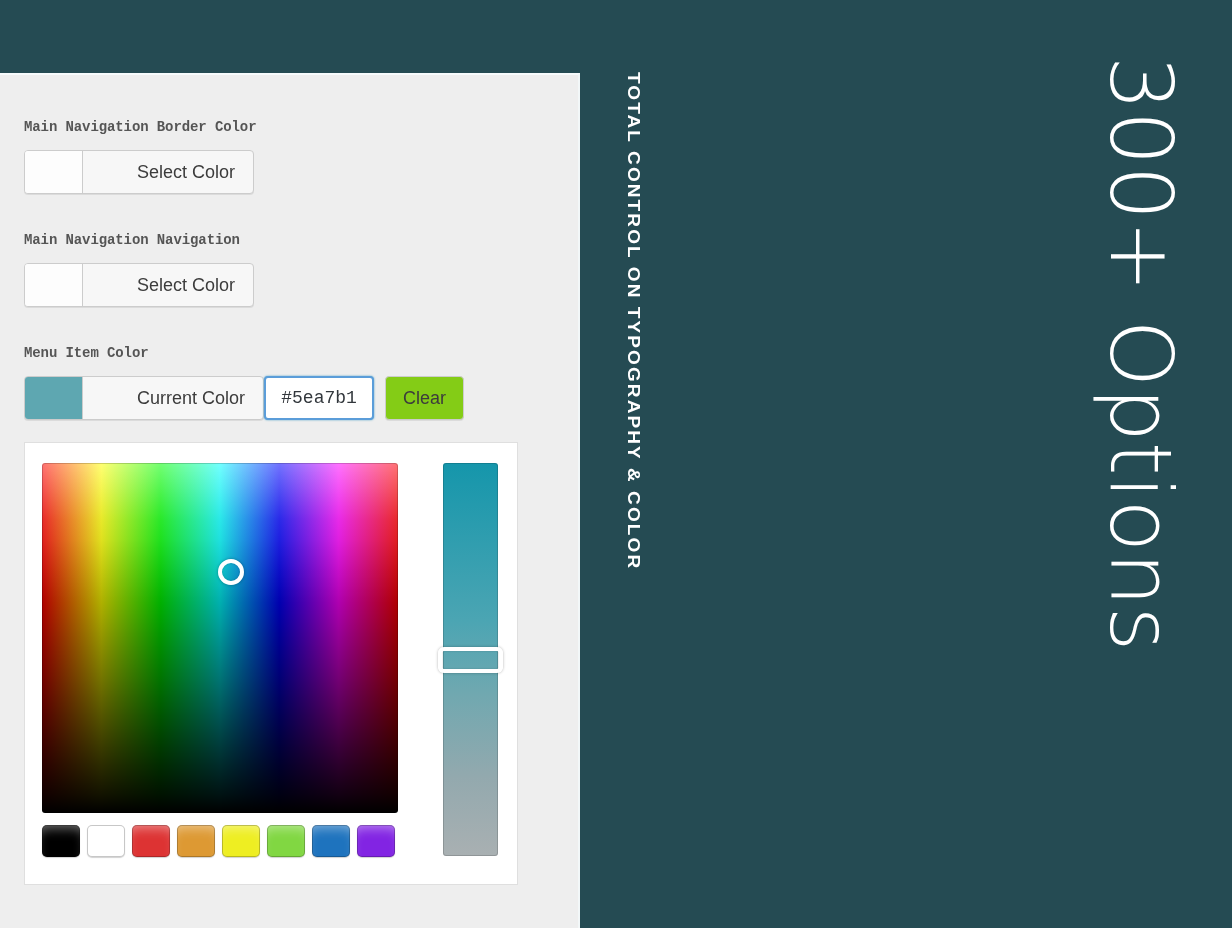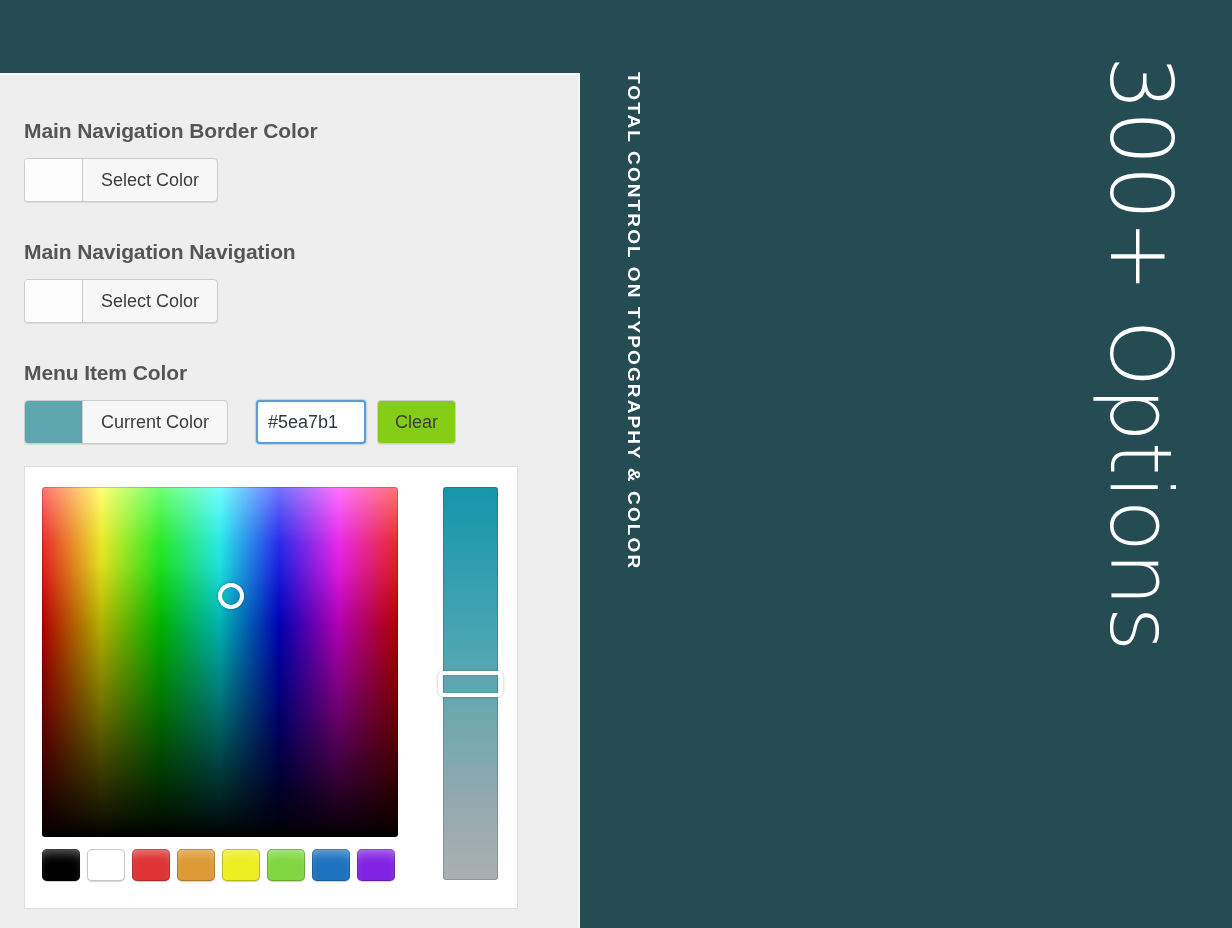--- a/index.html
+++ b/index.html
@@ -26,26 +26,27 @@
     background: #eeeeee;
     border-top: 2px solid #f7fbfc;
     border-right: 2px solid #f2f7f8;
     box-sizing: border-box;
     padding: 0;
   }
 
   .field-group { padding: 0 24px; }
 
   .field-label {
-    font-size: 21px;
+    font-size: 14px;
     font-weight: bold;
     color: #555555;
     letter-spacing: -0.1px;
     margin: 0;
     padding-top: 0;
+    font-family: Liberation Mono, monospace;
   }
 
   #group-border-color { padding-top: 44px; }
   #group-background   { padding-top: 38px; }
   #group-menu-item    { padding-top: 38px; }
 
   
   .color-row {
     display: flex;
     align-items: flex-start;
@@ -55,20 +56,21 @@
   .wp-color-button {
     display: inline-flex;
     align-items: stretch;
     height: 44px;
     border: 1px solid #cccccc;
     border-radius: 4px;
     background: #f7f7f7;
     box-shadow: 0 1px 0 rgba(0,0,0,0.08);
     overflow: hidden;
     box-sizing: border-box;
+    gap: 36px;
   }
 
   .color-swatch {
     width: 58px;
     border-right: 1px solid #cccccc;
     background: #fdfdfd;
     box-sizing: border-box;
   }
   .color-swatch.filled { background: #5ea7b1; }
 
@@ -77,31 +79,32 @@
     align-items: center;
     padding: 0 18px;
     font-size: 18px;
     color: #3c3c3c;
     white-space: nowrap;
   }
 
   .hex-input {
     width: 110px;
     height: 44px;
-    margin-left: 28px;
+    margin-left: 0;
     border: 2px solid #5b9dd9;
     border-radius: 4px;
     background: #ffffff;
     box-shadow: 0 0 2px rgba(30,140,190,0.8);
-    font-family: Liberation Sans, sans-serif;
+    font-family: Liberation Mono, monospace;
     font-size: 18px;
     color: #32373c;
     padding: 0 10px;
     box-sizing: border-box;
     outline: none;
+    text-align: center;
   }
 
   .clear-button {
     height: 44px;
     margin-left: 11px;
     padding: 0 17px;
     border: 1px solid #cccccc;
     border-radius: 4px;
     background: #84cc16;
     box-shadow: 0 1px 0 rgba(0,0,0,0.08);

